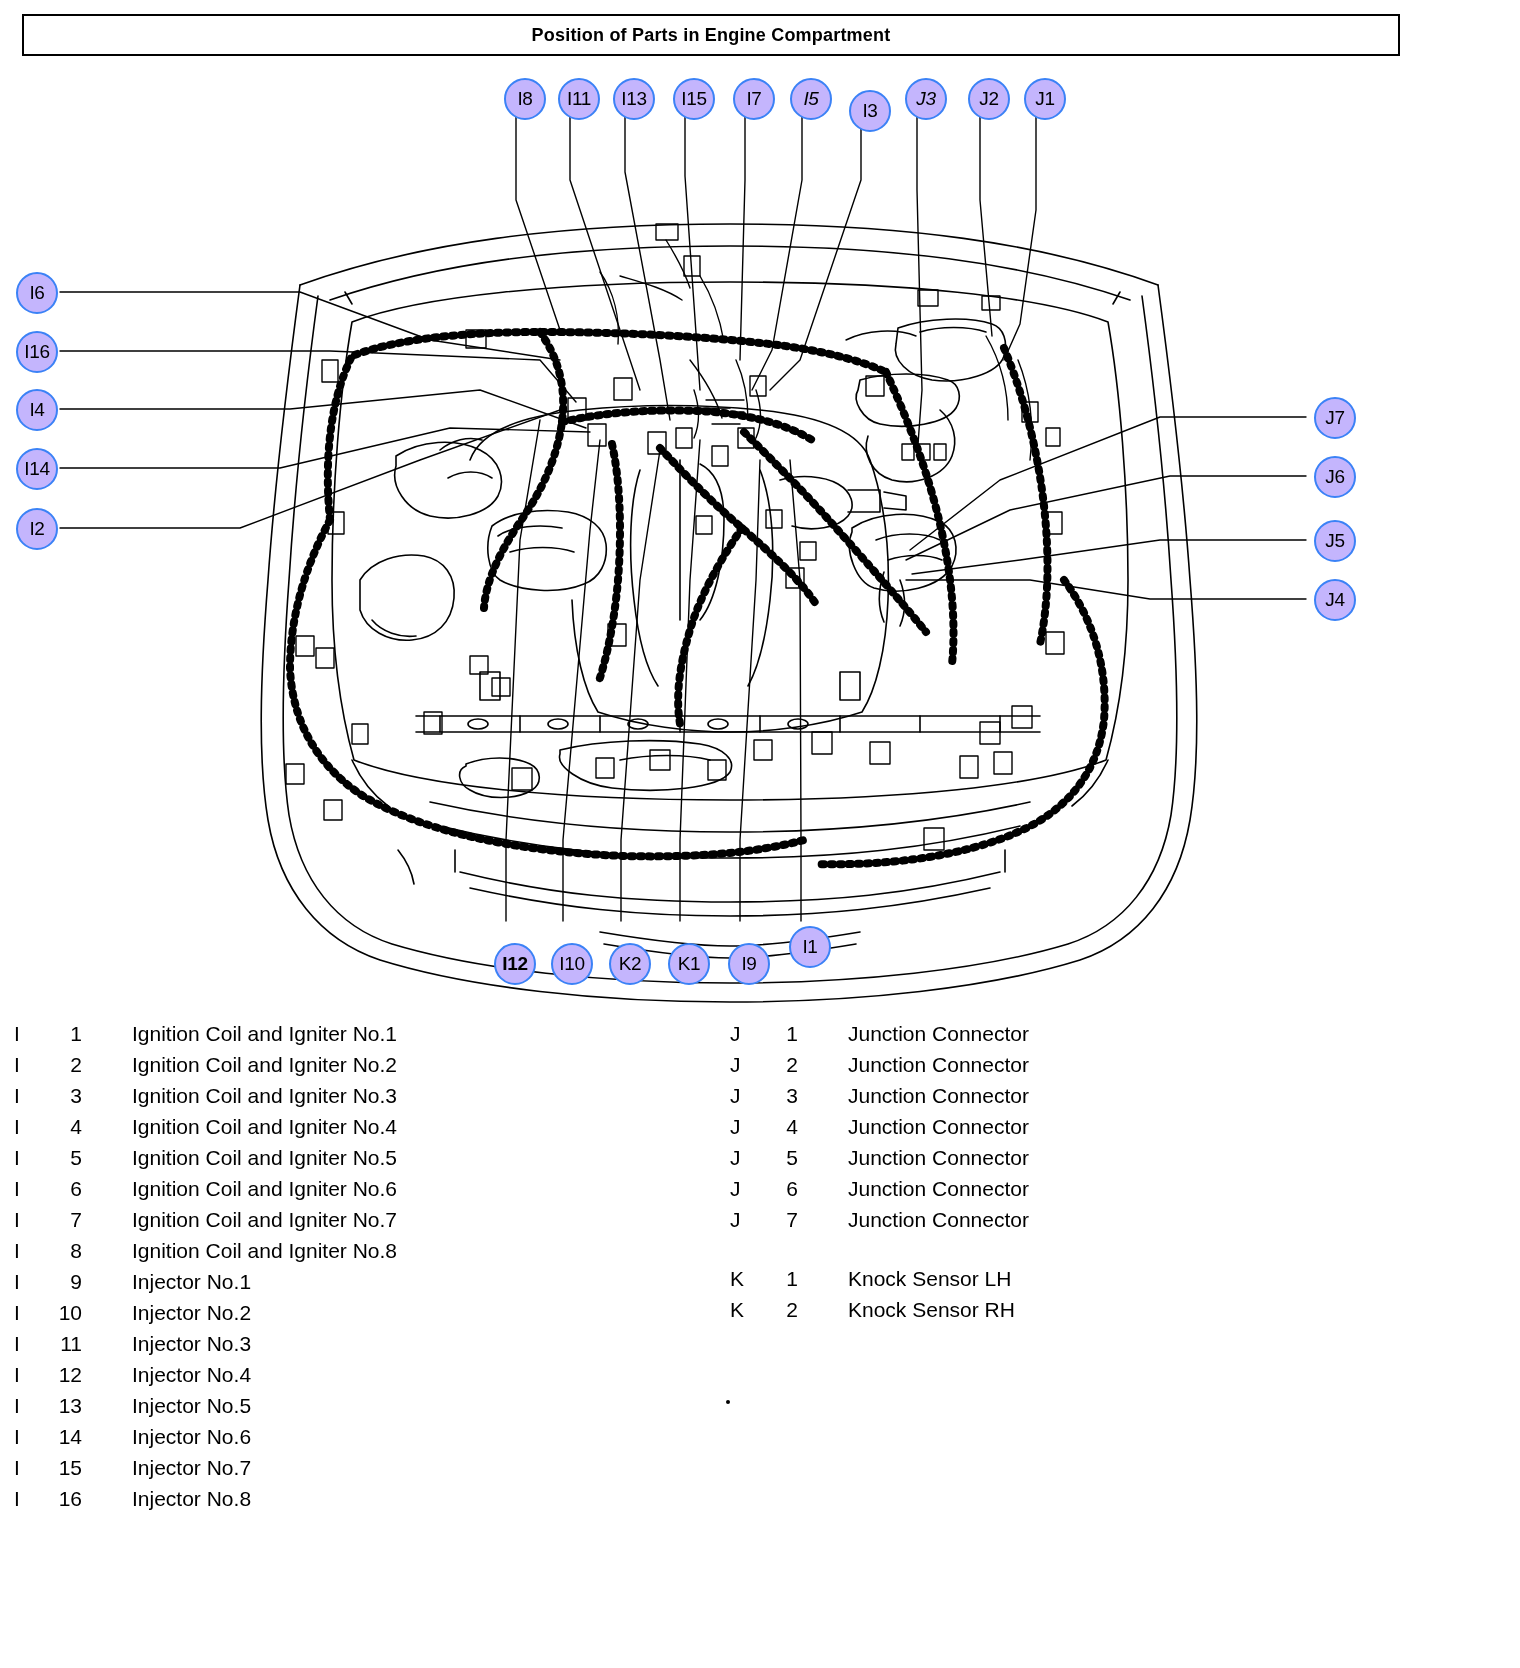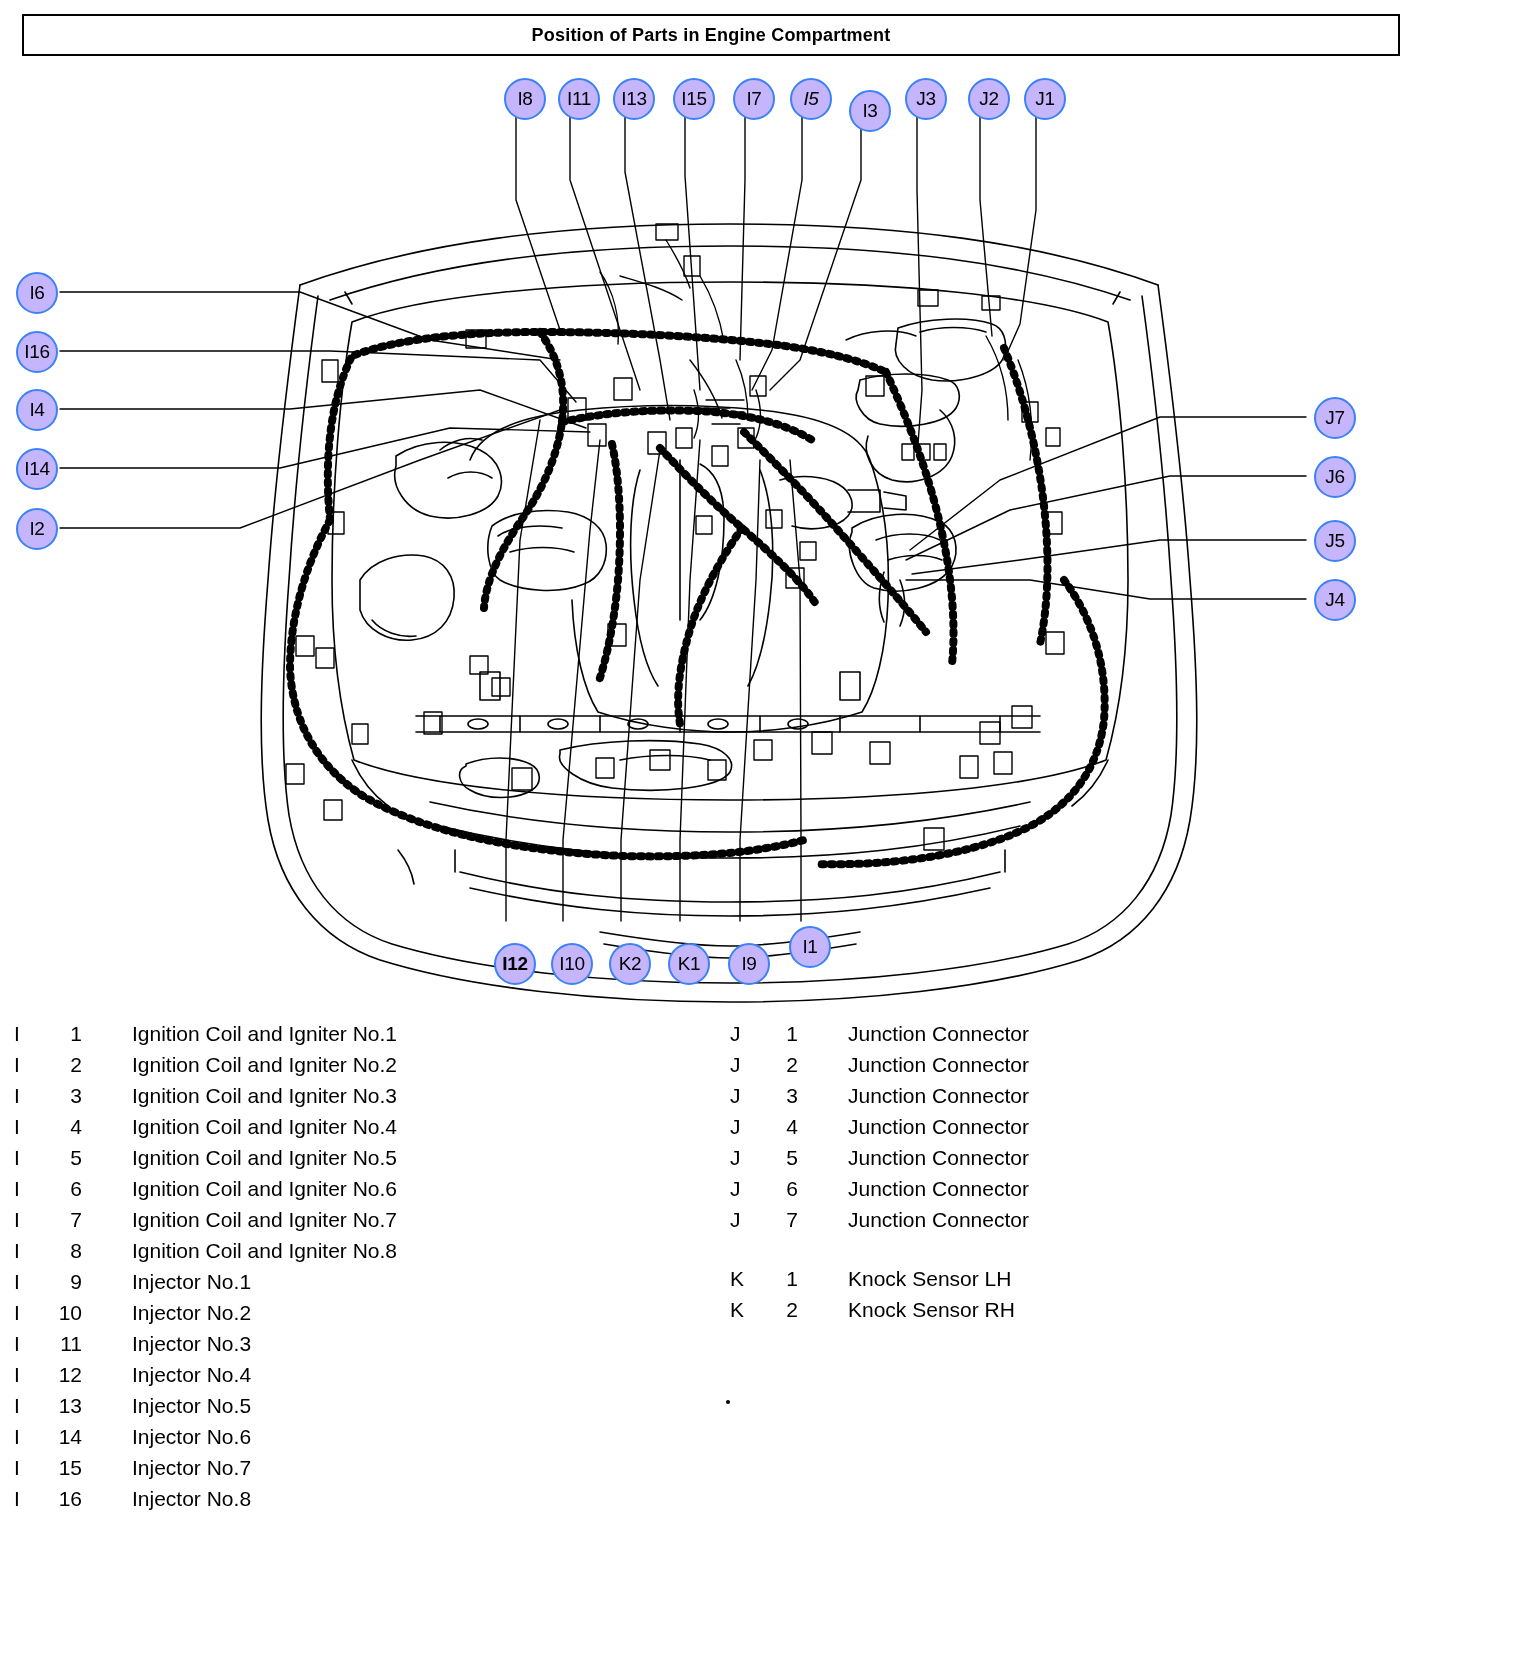--- a/index.html
+++ b/index.html
@@ -347,21 +347,21 @@
     </g>
   </svg>
 
   <div class="callout" style="left:504px; top:18px;">I8</div>
   <div class="callout" style="left:558px; top:18px;">I11</div>
   <div class="callout" style="left:613px; top:18px;">I13</div>
   <div class="callout" style="left:673px; top:18px;">I15</div>
   <div class="callout" style="left:733px; top:18px;">I7</div>
   <div class="callout" style="left:790px; top:18px;font-style:italic;">I5</div>
   <div class="callout" style="left:849px; top:30px;">I3</div>
-  <div class="callout" style="left:905px; top:18px;">J3</div>
+  <div class="callout" style="left:905px; top:18px;font-style:italic;">J3</div>
   <div class="callout" style="left:968px; top:18px;">J2</div>
   <div class="callout" style="left:1024px; top:18px;">J1</div>
 
   <div class="callout" style="left:16px; top:212px;">I6</div>
   <div class="callout" style="left:16px; top:271px;">I16</div>
   <div class="callout" style="left:16px; top:329px;">I4</div>
   <div class="callout" style="left:16px; top:388px;">I14</div>
   <div class="callout" style="left:16px; top:448px;">I2</div>
 
   <div class="callout" style="left:1314px; top:337px;">J7</div>

